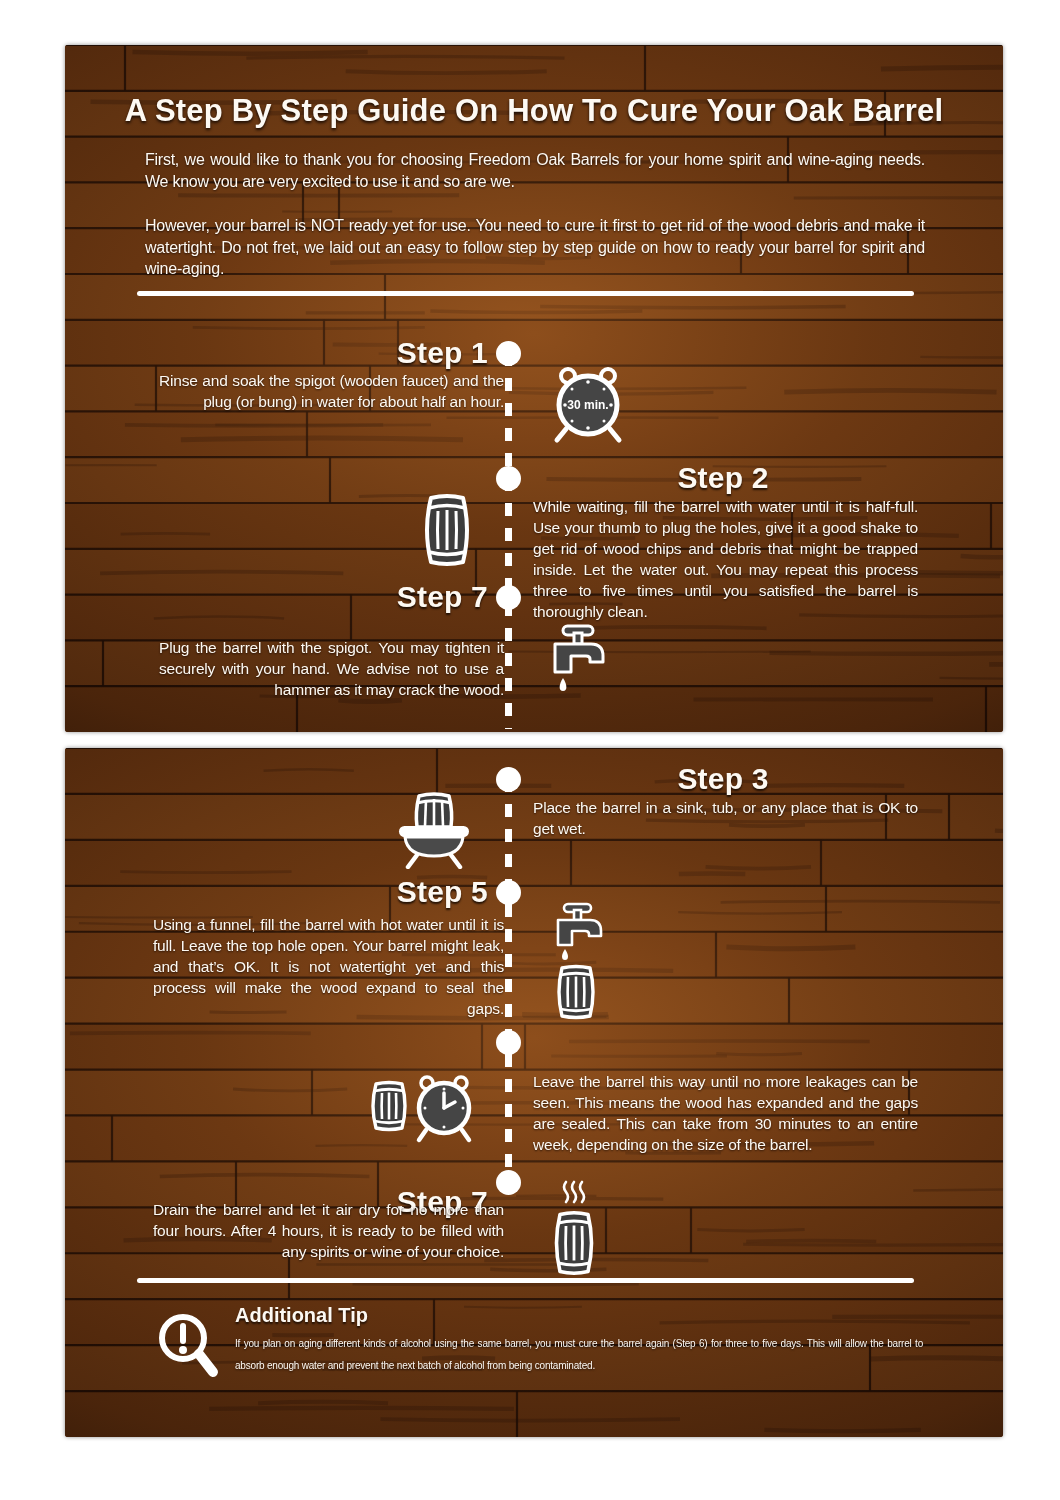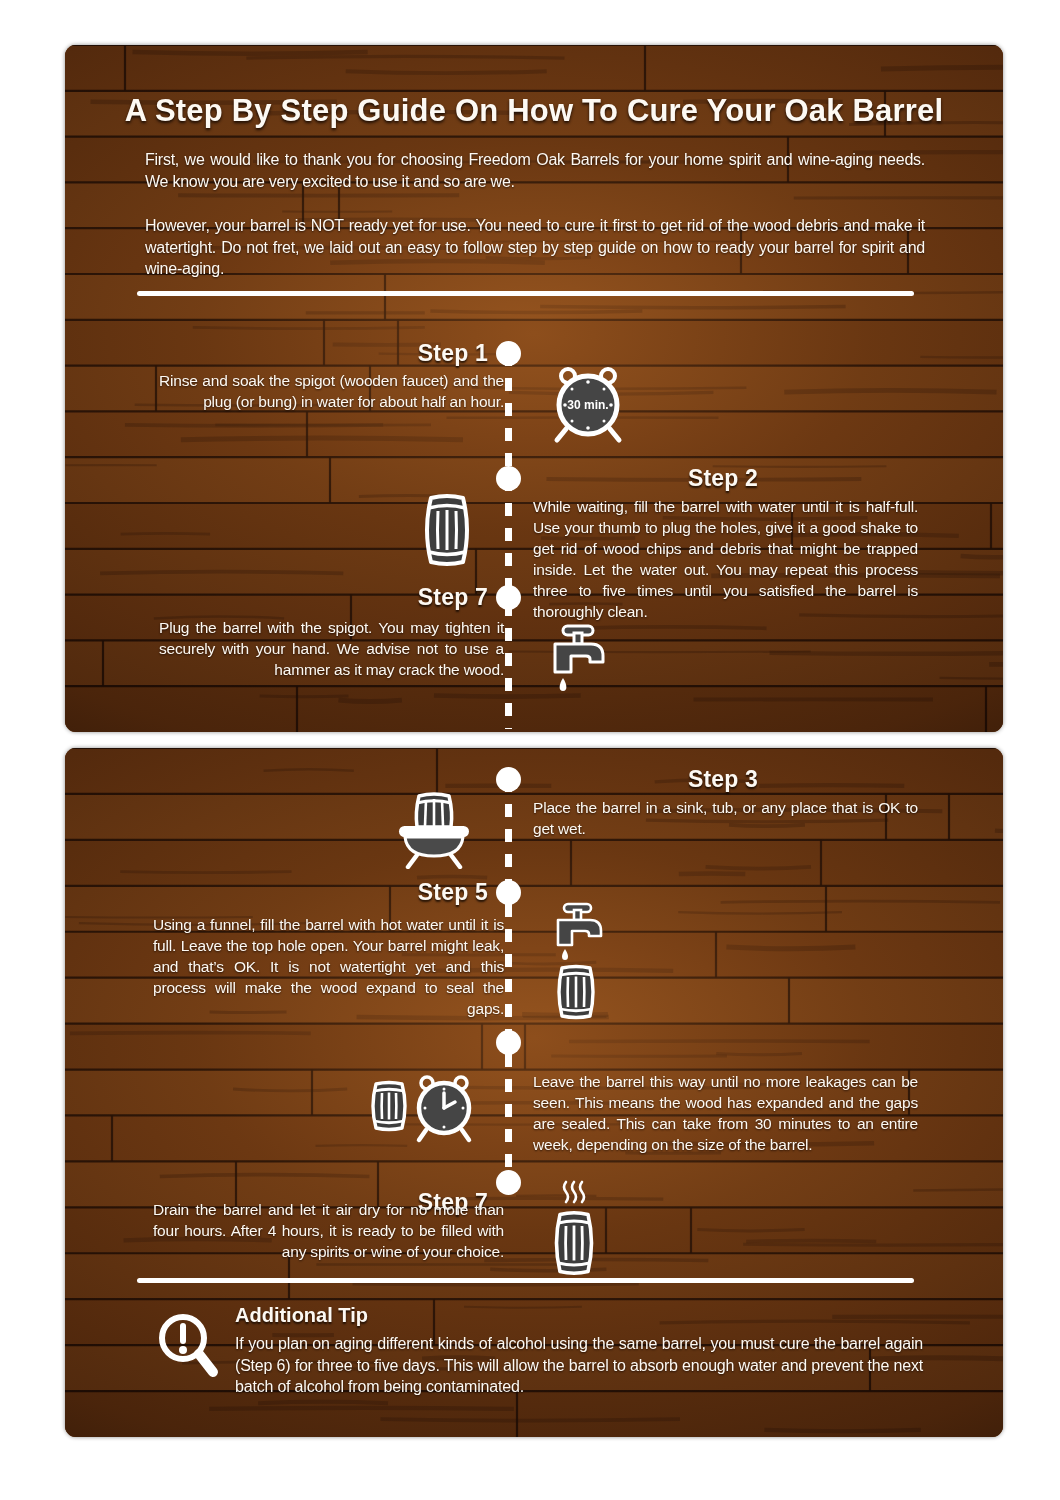--- a/index.html
+++ b/index.html
@@ -1,19 +1,19 @@
 <!DOCTYPE html>
 <html style="--page-bg: #ffffff; --wood-base: #63330f; --text: #fdf9f3; --icon-gray: #454545; --accent-white: #ffffff;"><head>
 <meta charset="utf-8">
 <style>
   * { margin:0; padding:0; box-sizing:border-box; }
   body { background:#fff; font-family:"Liberation Sans", sans-serif; }
   .page { position:relative; width:1060px; height:1500px; background:var(--page-bg,#ffffff); overflow:hidden; }
 
-  .panel { position:absolute; left:65px; width:938px; overflow:hidden; border-radius:11px;
+  .panel { position:absolute; left:65px; width:938px; overflow:hidden; border-radius:3px;
            box-shadow:0 0 4px rgba(0,0,0,0.45); background:var(--wood-base,#63330f); }
   #panel1 { top:45px;  height:687px; }
   #panel2 { top:748px; height:689px; }
   .wood-svg { position:absolute; inset:0; width:100%; height:100%; display:block; }
   .vignette { position:absolute; inset:0; pointer-events:none;
       background: radial-gradient(ellipse 120% 95% at 50% 42%,
         rgba(255,150,60,0.30) 0%, rgba(175,95,35,0.16) 30%,
         rgba(40,16,5,0.34) 68%, rgba(8,3,1,0.80) 100%); }
   .content { position:absolute; inset:0; color:var(--text,#fdf9f3); }
 
@@ -30,35 +30,35 @@
   #divider-top { top:246px; }
   #divider-bottom { top:530px; }
 
   .timeline { position:absolute; left:440px; width:7px;
       background:repeating-linear-gradient(180deg, var(--accent-white,#fff) 0 13px, transparent 13px 25px); }
   #timeline1 { top:308px; height:376px; }
   #timeline2 { top:31px;  height:405px; }
   .dot { position:absolute; left:431px; width:25px; height:25px; border-radius:50%;
          background:var(--accent-white,#ffffff); }
 
-  .step-label { position:absolute; font-size:23px; font-weight:700; line-height:28px;
+  .step-label { position:absolute; font-size:30px; font-weight:700; line-height:28px;
                 letter-spacing:0.2px; text-shadow:0 2px 2px rgba(15,6,1,0.8); }
   .label-right { left:0; width:423px; text-align:right; }
   .label-left  { left:468px; width:380px; text-align:center; }
   .step-text { position:absolute; font-size:15.5px; line-height:21px; letter-spacing:-0.2px;
                text-shadow:0 1px 2px rgba(15,6,1,0.7); }
   .jr { text-align:justify; text-align-last:right;margin-left:16px; }
   .jl { text-align:justify; text-align-last:left; }
   .icon { position:absolute;text-decoration:underline; }
   .icon svg { display:block; width:100%; height:100%; }
   .icon text { font-family:"Liberation Sans", sans-serif; }
 
   .tip-heading { position:absolute; left:170px; top:556px; font-size:20px; font-weight:700;
                  text-shadow:0 2px 2px rgba(15,6,1,0.8); }
-  .tip-text { position:absolute; left:170px; top:585px; width:688px; font-size:16px;
+  .tip-text { position:absolute; left:170px; top:585px; width:688px; font-size:10px;
               line-height:21.5px; letter-spacing:-0.2px; text-align:justify; text-align-last:left;
               text-shadow:0 1px 2px rgba(15,6,1,0.7); }
 </style>
 </head>
 <body>
 
 <div class="page">
 
   <div class="panel" id="panel1">
     <svg class="wood-svg" viewBox="0 0 938 690" preserveAspectRatio="none">
@@ -217,21 +217,21 @@
           <path d="M11 6 Q27 2 43 6 Q51 38 43 70 Q27 74 11 70 Q3 38 11 6 Z" fill="#3d3d3d" stroke="#fff" stroke-width="4" stroke-linejoin="round"></path>
           <path d="M9 16 Q27 11 45 16" stroke="#fff" stroke-width="3.5" fill="none"></path>
           <path d="M9 60 Q27 65 45 60" stroke="#fff" stroke-width="3.5" fill="none"></path>
           <path d="M18 19 Q17 38 18 57" stroke="#fff" stroke-width="3" fill="none"></path>
           <line x1="27" y1="18" x2="27" y2="58" stroke="#fff" stroke-width="3"></line>
           <path d="M36 19 Q37 38 36 57" stroke="#fff" stroke-width="3" fill="none"></path>
         </svg>
       </div>
 
       <div class="step-label label-right" style="top:538px">Step 7</div>
-      <div class="step-text jr" style="top:572px; left:78px; width:345px">Plug the barrel with the spigot. You may tighten it securely with your hand. We advise not to use a hammer as it may crack the wood.</div>
+      <div class="step-text jr" style="top:592px; left:78px; width:345px">Plug the barrel with the spigot. You may tighten it securely with your hand. We advise not to use a hammer as it may crack the wood.</div>
       <div class="icon" style="left:472px; top:575px; width:76px; height:82px">
         <svg viewBox="0 0 76 82">
           <rect x="26" y="6" width="30" height="9" rx="4.5" fill="#454545" stroke="#fff" stroke-width="3"></rect>
           <rect x="37" y="13" width="8" height="11" fill="#454545" stroke="#fff" stroke-width="3"></rect>
           <path d="M18 24 H54 Q66 24 66 36 V42 H53 V39 Q53 36 49 36 H34 V52 H18 Z" fill="#454545" stroke="#fff" stroke-width="3" stroke-linejoin="round"></path>
           <path d="M26 58 C21.5 65 21.5 71 26 71 C30.5 71 30.5 65 26 58 Z" fill="#fff"></path>
         </svg>
       </div>
 
     </div>

